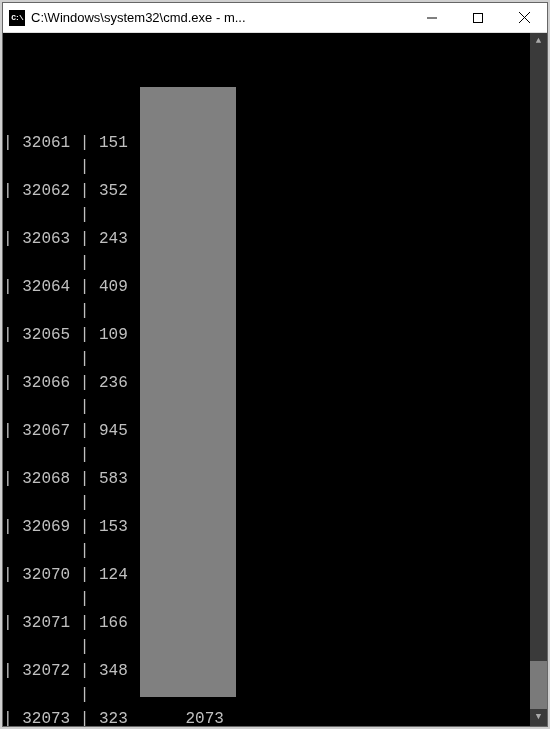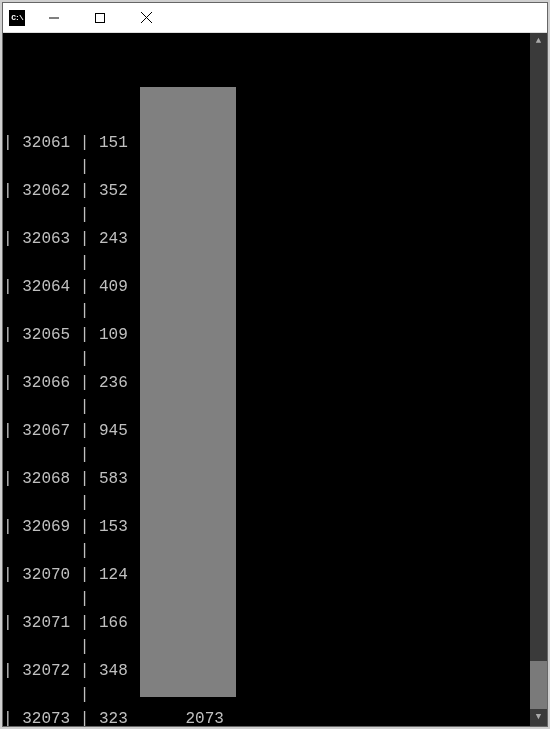--- a/index.html
+++ b/index.html
@@ -119,20 +119,21 @@
   .scroll-arrow-down { bottom: 0; }
 </style>
 </head>
 <body>
 
 <div class="window">
   <div class="titlebar">
     <div class="title-icon">
       <span class="title-icon-inner">C:\</span>
     </div>
+    <div class="title-text">C:\Windows\system32\cmd.exe - m...</div>
     <div class="win-controls">
       <div class="win-btn">
         <svg width="10" height="10" viewBox="0 0 10 10">
             <line x1="0" y1="5" x2="10" y2="5" stroke="#000" stroke-width="1"></line>
           </svg>
       </div>
       <div class="win-btn">
         <svg width="10" height="10" viewBox="0 0 10 10">
             <rect x="0.5" y="0.5" width="9" height="9" fill="none" stroke="#000" stroke-width="1"></rect>
           </svg>

